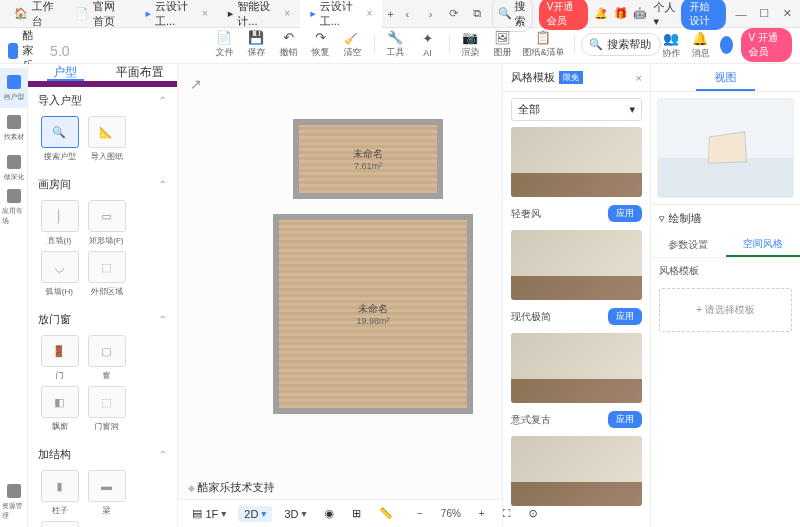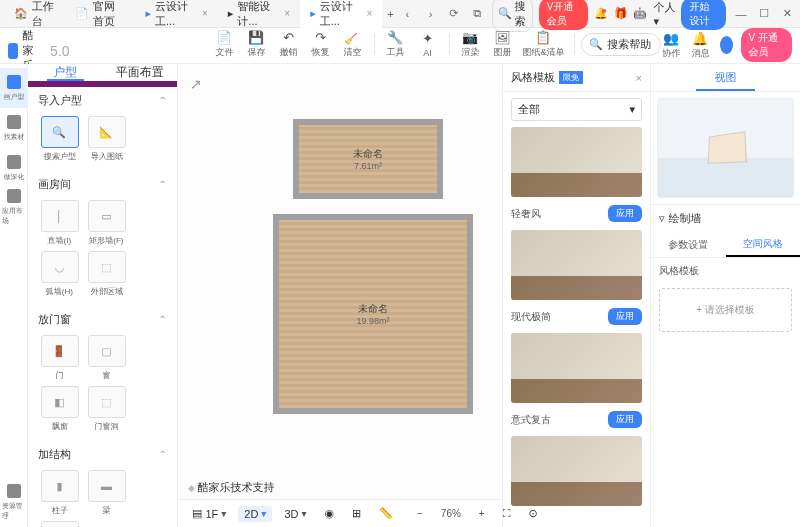--- a/index.html
+++ b/index.html
@@ -73,21 +73,21 @@
 .right{width:150px;background:#fff;border-left:1px solid #eee;display:flex;flex-direction:column}
 .right-tabs{display:flex;height:28px;border-bottom:1px solid #eee}
 .right-tab{flex:1;display:flex;align-items:center;justify-content:center;font-size:11px;cursor:pointer;position:relative}
 .right-tab.active{color:#3b82f6}
 .right-tab.active::after{content:"";position:absolute;bottom:0;left:30%;width:40%;height:2px;background:#3b82f6}
 .preview3d{height:100px;margin:6px;background:linear-gradient(180deg,#f0f4f8 60%,#e0e8f0 60%);border:1px solid #eee;border-radius:3px;position:relative;display:flex;align-items:center;justify-content:center}
 .box3d{width:40px;height:30px;background:#f5e6d3;border:1px solid #ccc;transform:perspective(100px) rotateX(15deg) rotateY(-20deg)}
 .wall-head{padding:6px 8px;font-size:11px;border-top:1px solid #eee;display:flex;align-items:center;gap:4px}
 .sub-tabs{display:flex;height:26px;border-bottom:1px solid #eee}
 .sub-tab{flex:1;display:flex;align-items:center;justify-content:center;font-size:10px;cursor:pointer;color:#666}
-.sub-tab.active{color:#3b82f6;border-bottom:2px solid #000000}
+.sub-tab.active{color:#3b82f6;border-bottom:2px solid #15803d}
 .template-label{padding:6px 8px;font-size:10px;color:#555}
 .choose-template{margin:4px 8px;padding:14px;border:1px dashed #ccc;border-radius:3px;display:flex;align-items:center;justify-content:center;font-size:10px;color:#999;cursor:pointer}
 .compass{position:absolute;top:12px;left:12px;font-size:14px;color:#999}
 .dot{width:4px;height:4px;background:#ff4d4f;border-radius:50%;position:absolute;top:2px;right:2px}
 </style>
 </head>
 <body>
 
 <div class="titlebar">
   <div class="tab">

